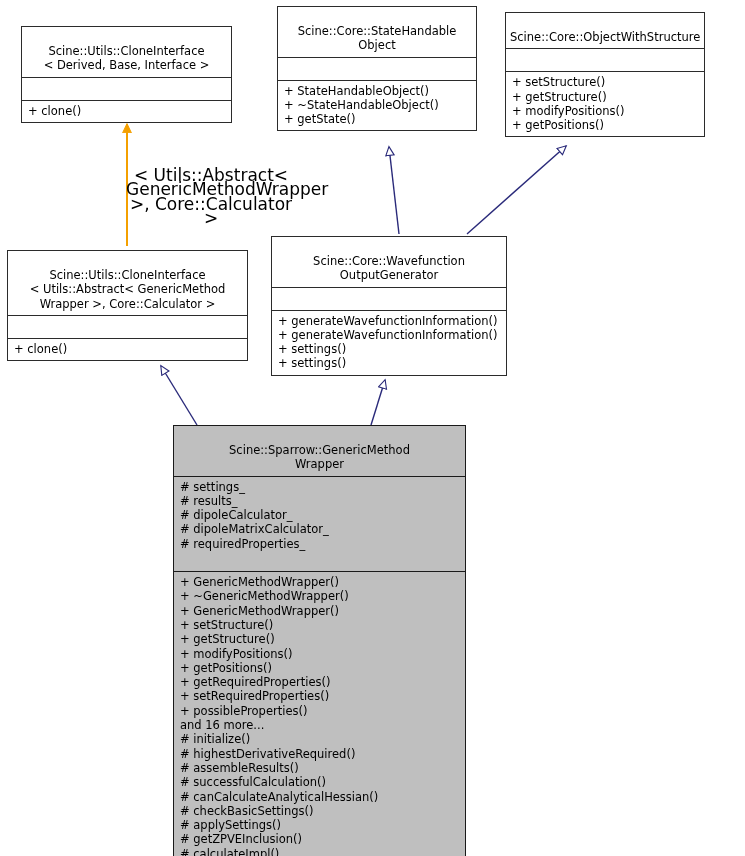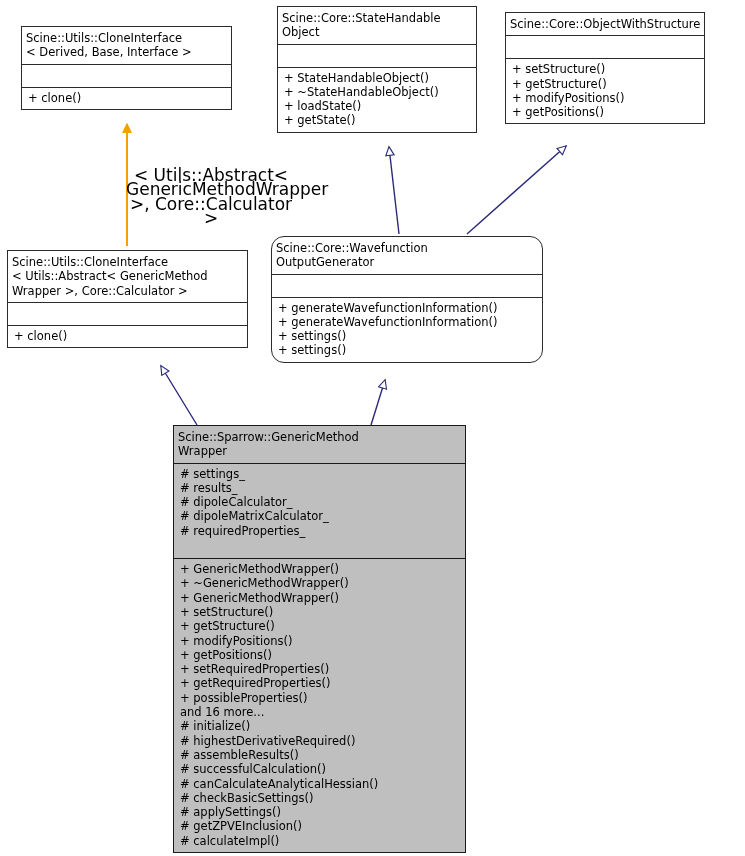--- a/index.html
+++ b/index.html
@@ -37,24 +37,25 @@
     background: #ffffff;
     font-size: 11.5px;
     line-height: 14.3px;
     color: #000000;
   }
   .node.filled {
     background: #bfbfbf;
     border: 1px solid #1a1a1a;
   }
   .node .title {
-    text-align: left;
+    text-align: center;
     padding: 4px 4px 4px 4px;
     border-bottom: 1px solid #2b2b2b;
     white-space: pre-line;
+    margin-top: 13px;
   }
   .node.filled .title {
     border-bottom: 1px solid #1a1a1a;
   }
   .node .attrs {
     border-bottom: 1px solid #2b2b2b;
     padding: 3px 5px 20px 6px;
     min-height: 14px;
   }
   .node.filled .attrs {
@@ -126,21 +127,20 @@
     </div>
   </div>
 
   <div class="node" style="left:277px; top:6px; width:200px;">
     <div class="title">Scine::Core::StateHandable
 Object</div>
     <div class="attrs empty"></div>
     <div class="ops">
       <div class="row">+ StateHandableObject()</div>
       <div class="row">+ ~StateHandableObject()</div>
-      <div class="row">+ loadState()</div>
       <div class="row">+ getState()</div>
     </div>
   </div>
 
   <div class="node" style="left:505px; top:12px; width:200px;">
     <div class="title">Scine::Core::ObjectWithStructure</div>
     <div class="attrs empty"></div>
     <div class="ops">
       <div class="row">+ setStructure()</div>
       <div class="row">+ getStructure()</div>
@@ -156,21 +156,21 @@
   <div class="node" style="left:7px; top:250px; width:241px;">
     <div class="title">Scine::Utils::CloneInterface
 &lt; Utils::Abstract&lt; GenericMethod
 Wrapper &gt;, Core::Calculator &gt;</div>
     <div class="attrs empty"></div>
     <div class="ops">
       <div class="row">+ clone()</div>
     </div>
   </div>
 
-  <div class="node" style="left:271px; top:236px; width:272px;border-radius:13px;">
+  <div class="node" style="left:271px; top:236px; width:236px;">
     <div class="title">Scine::Core::Wavefunction
 OutputGenerator</div>
     <div class="attrs empty"></div>
     <div class="ops">
       <div class="row">+ generateWavefunctionInformation()</div>
       <div class="row">+ generateWavefunctionInformation()</div>
       <div class="row">+ settings()</div>
       <div class="row">+ settings()</div>
     </div>
   </div>
@@ -186,22 +186,22 @@
       <div class="row"># requiredProperties_</div>
     </div>
     <div class="ops">
       <div class="row">+ GenericMethodWrapper()</div>
       <div class="row">+ ~GenericMethodWrapper()</div>
       <div class="row">+ GenericMethodWrapper()</div>
       <div class="row">+ setStructure()</div>
       <div class="row">+ getStructure()</div>
       <div class="row">+ modifyPositions()</div>
       <div class="row">+ getPositions()</div>
+      <div class="row">+ getRequiredProperties()</div>
       <div class="row">+ setRequiredProperties()</div>
-      <div class="row">+ getRequiredProperties()</div>
       <div class="row">+ possibleProperties()</div>
       <div class="row">and 16 more...</div>
       <div class="row"># initialize()</div>
       <div class="row"># highestDerivativeRequired()</div>
       <div class="row"># assembleResults()</div>
       <div class="row"># successfulCalculation()</div>
       <div class="row"># canCalculateAnalyticalHessian()</div>
       <div class="row"># checkBasicSettings()</div>
       <div class="row"># applySettings()</div>
       <div class="row"># getZPVEInclusion()</div>

